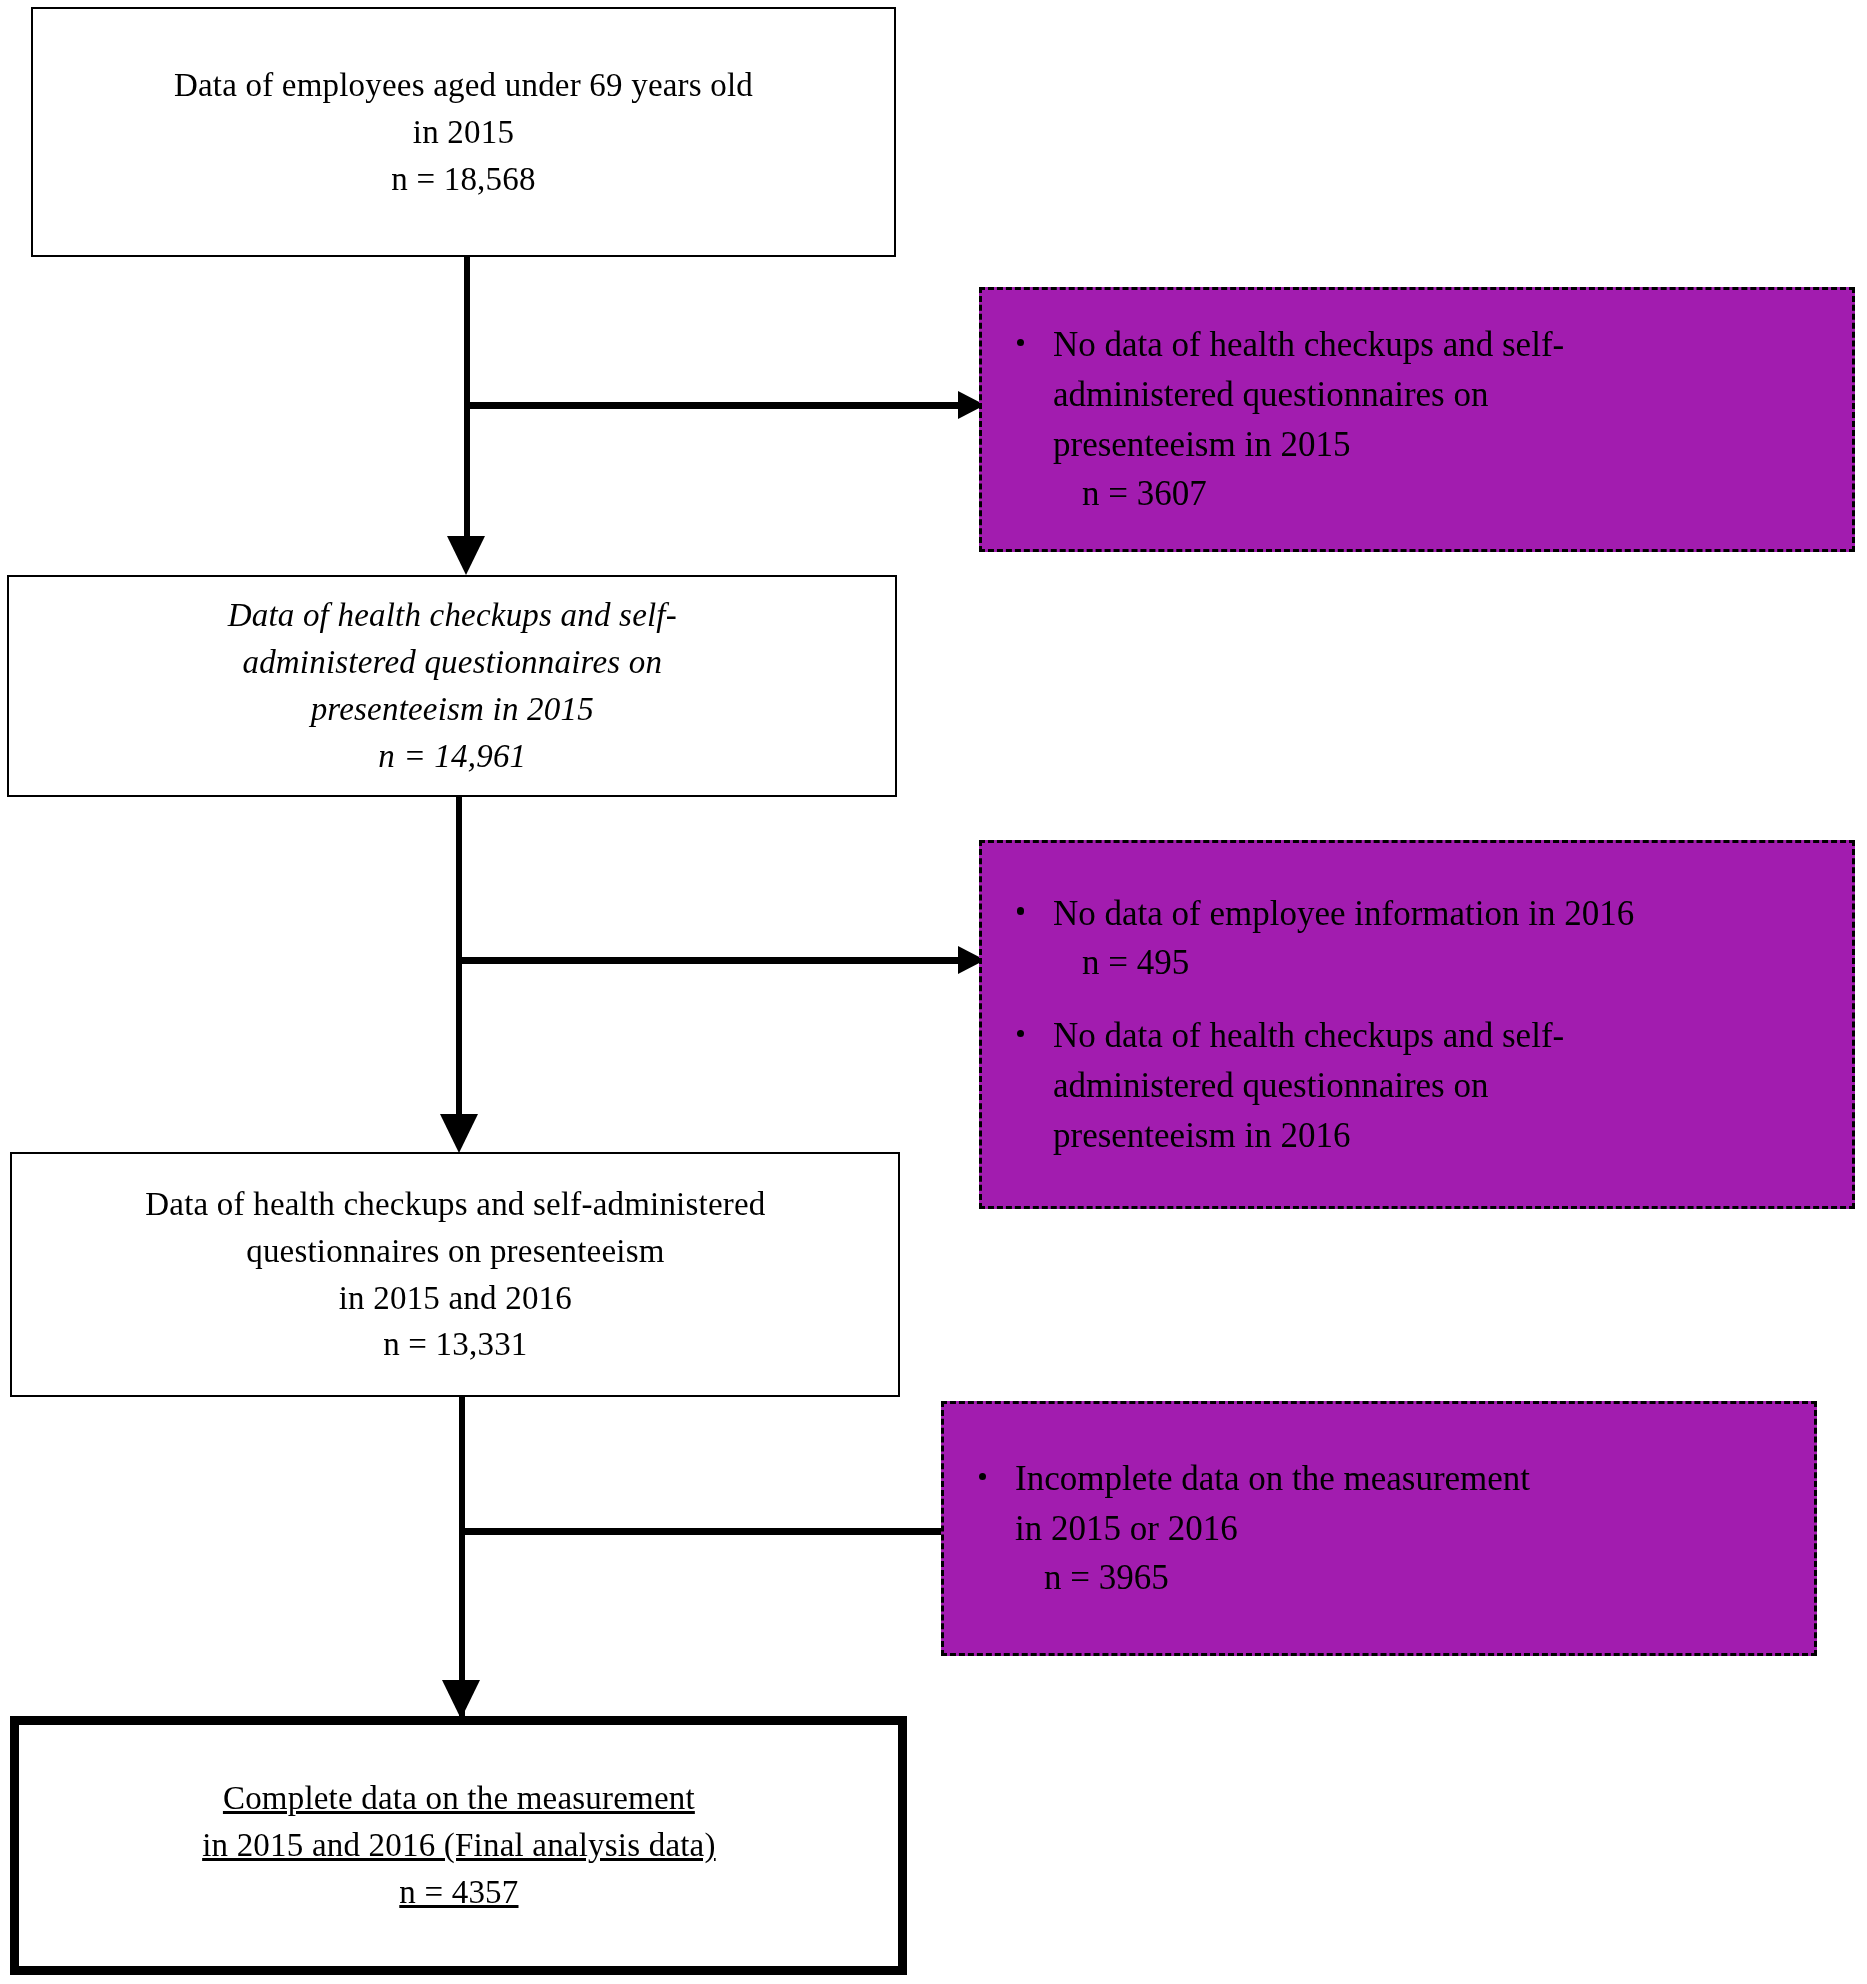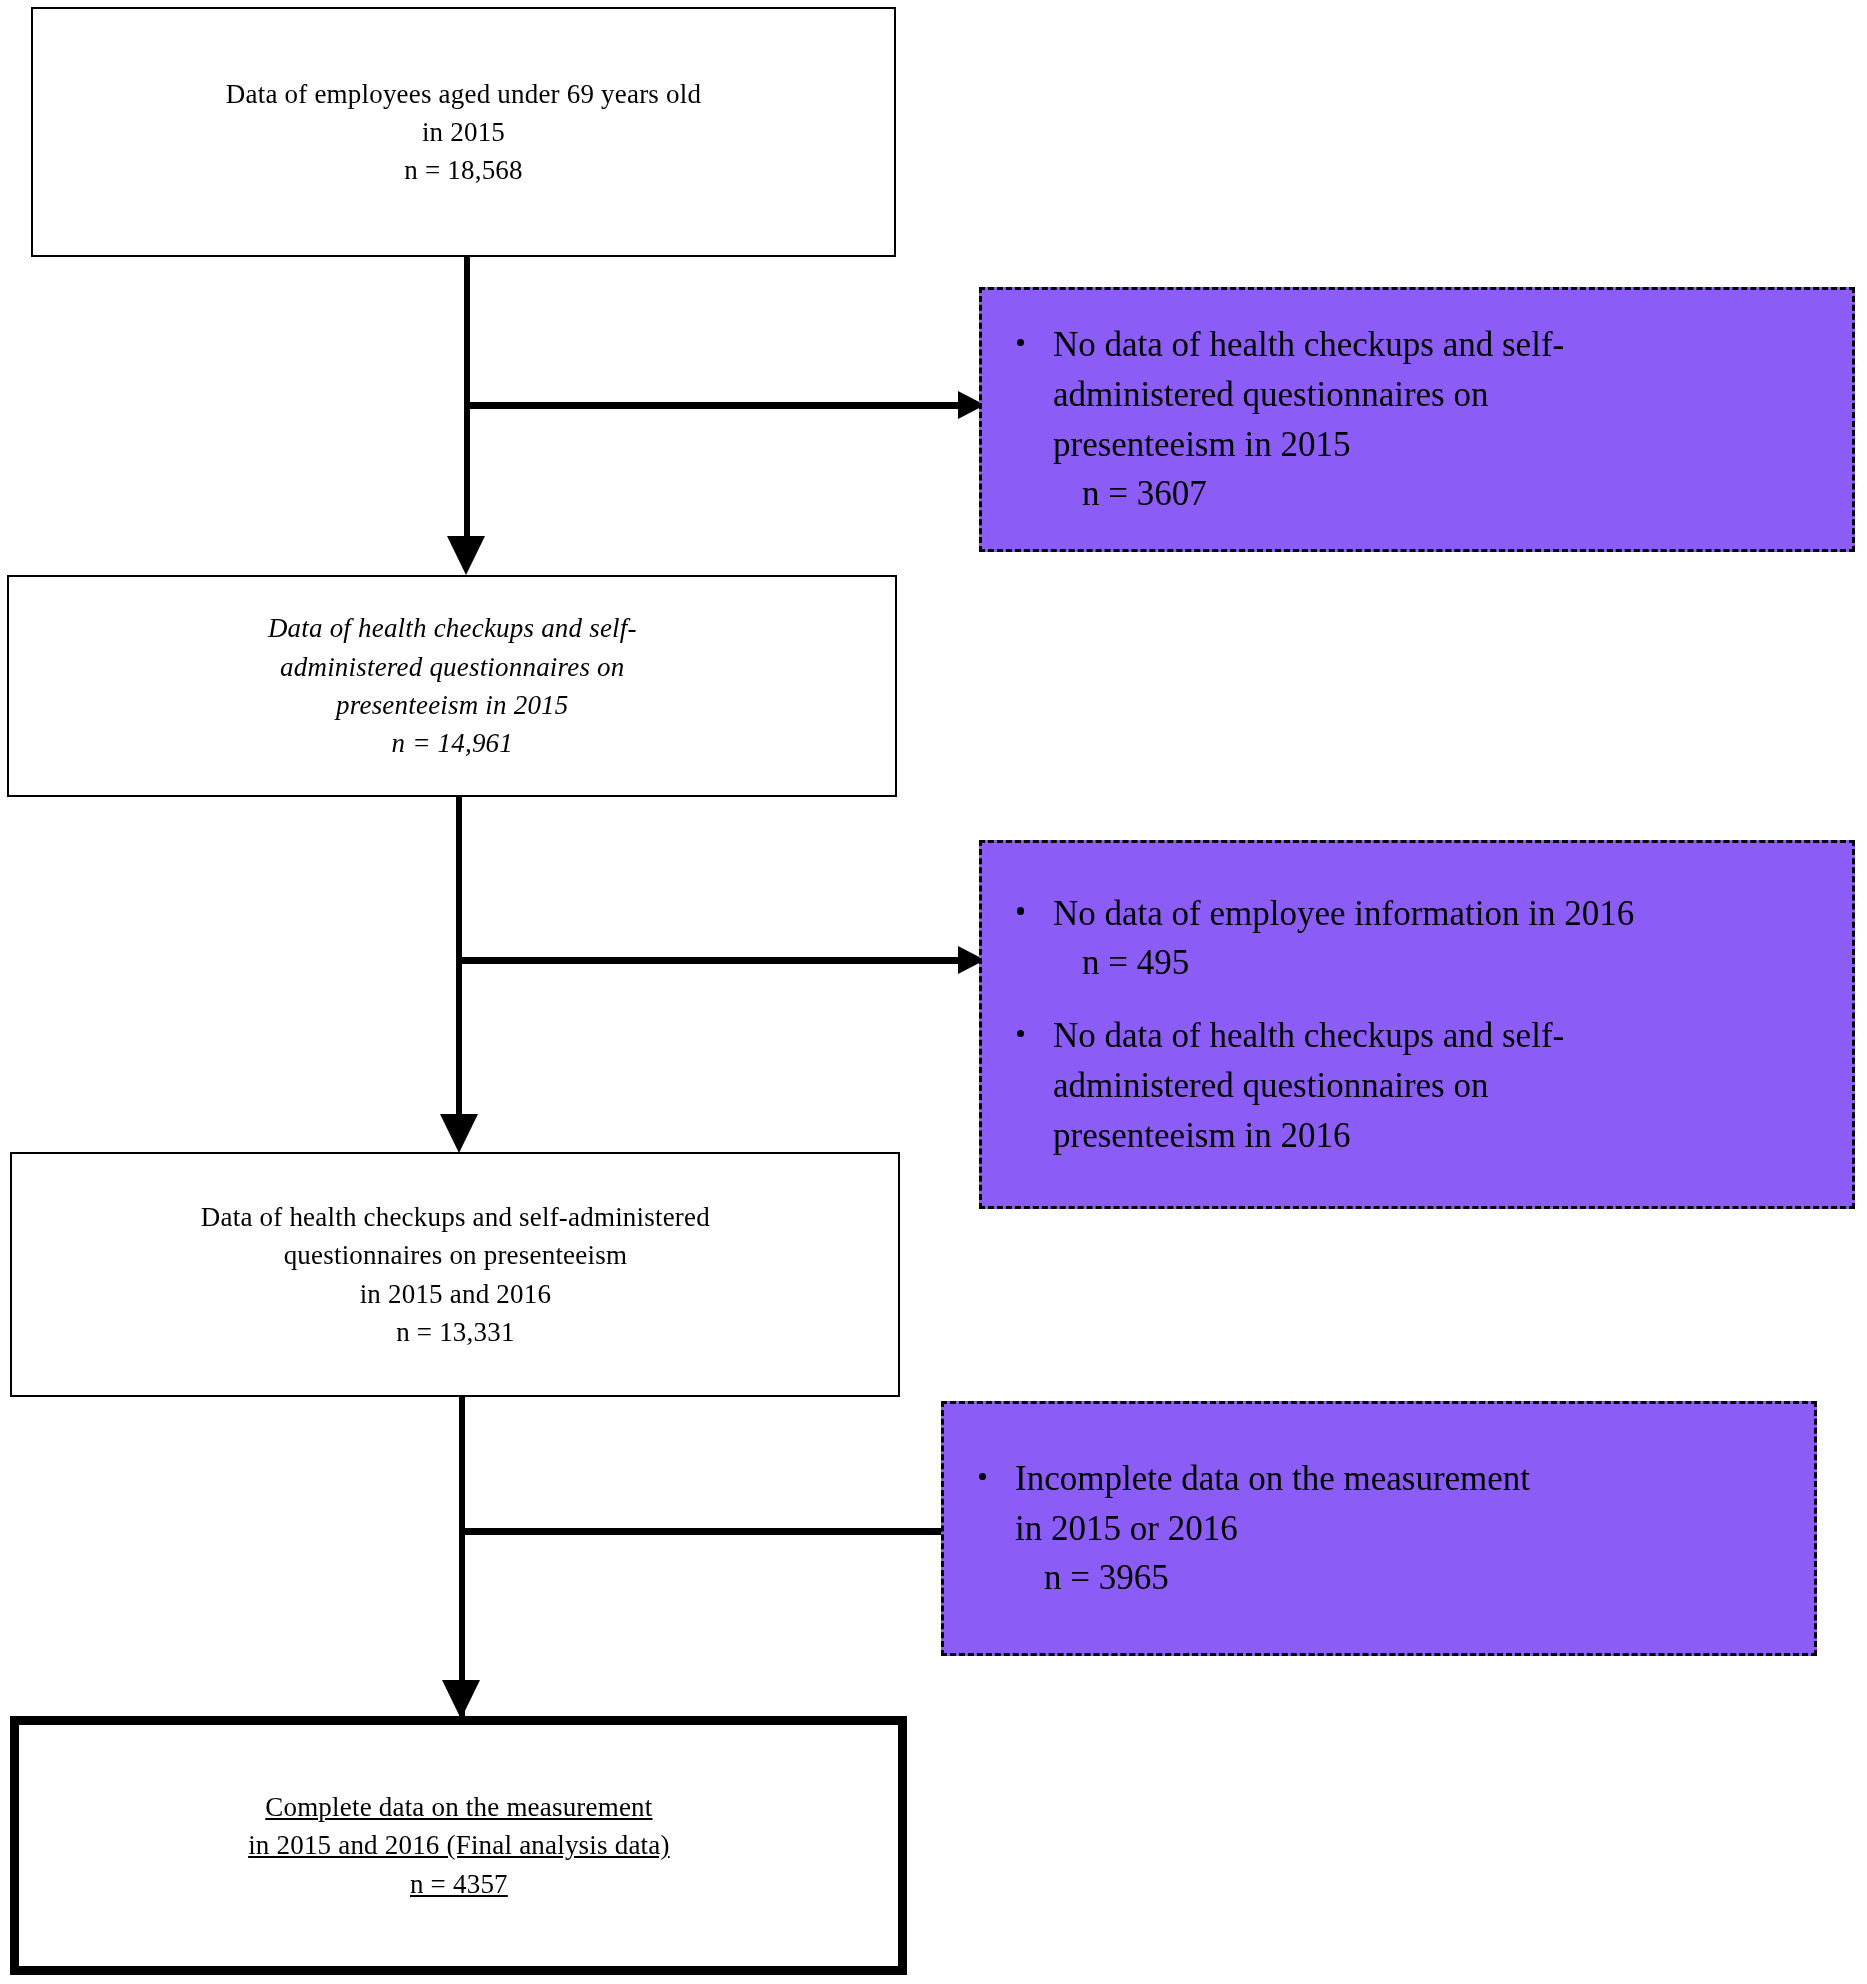--- a/index.html
+++ b/index.html
@@ -29,32 +29,32 @@
     flex-direction: column;
     align-items: center;
     justify-content: center;
     text-align: center;
   }
   .flowbox.final {
     border-width: 9.3px;
   }
   .flowbox .line {
     display: block;
-    font-size: 27px;
+    font-size: 33px;
     line-height: 1.42;
     letter-spacing: 0.2px;
     white-space: pre;
   }
 
   
   .dashbox {
     position: absolute;
     box-sizing: border-box;
     border: 3.1px dashed #000000;
-    background: #8b5cf6;
+    background: #a21caf;
     display: flex;
     flex-direction: column;
     justify-content: center;
   }
   .bullets {
     list-style: none;
     margin: 0;
     padding: 0 21px 0 31px;
   }
   .bullet-item {

